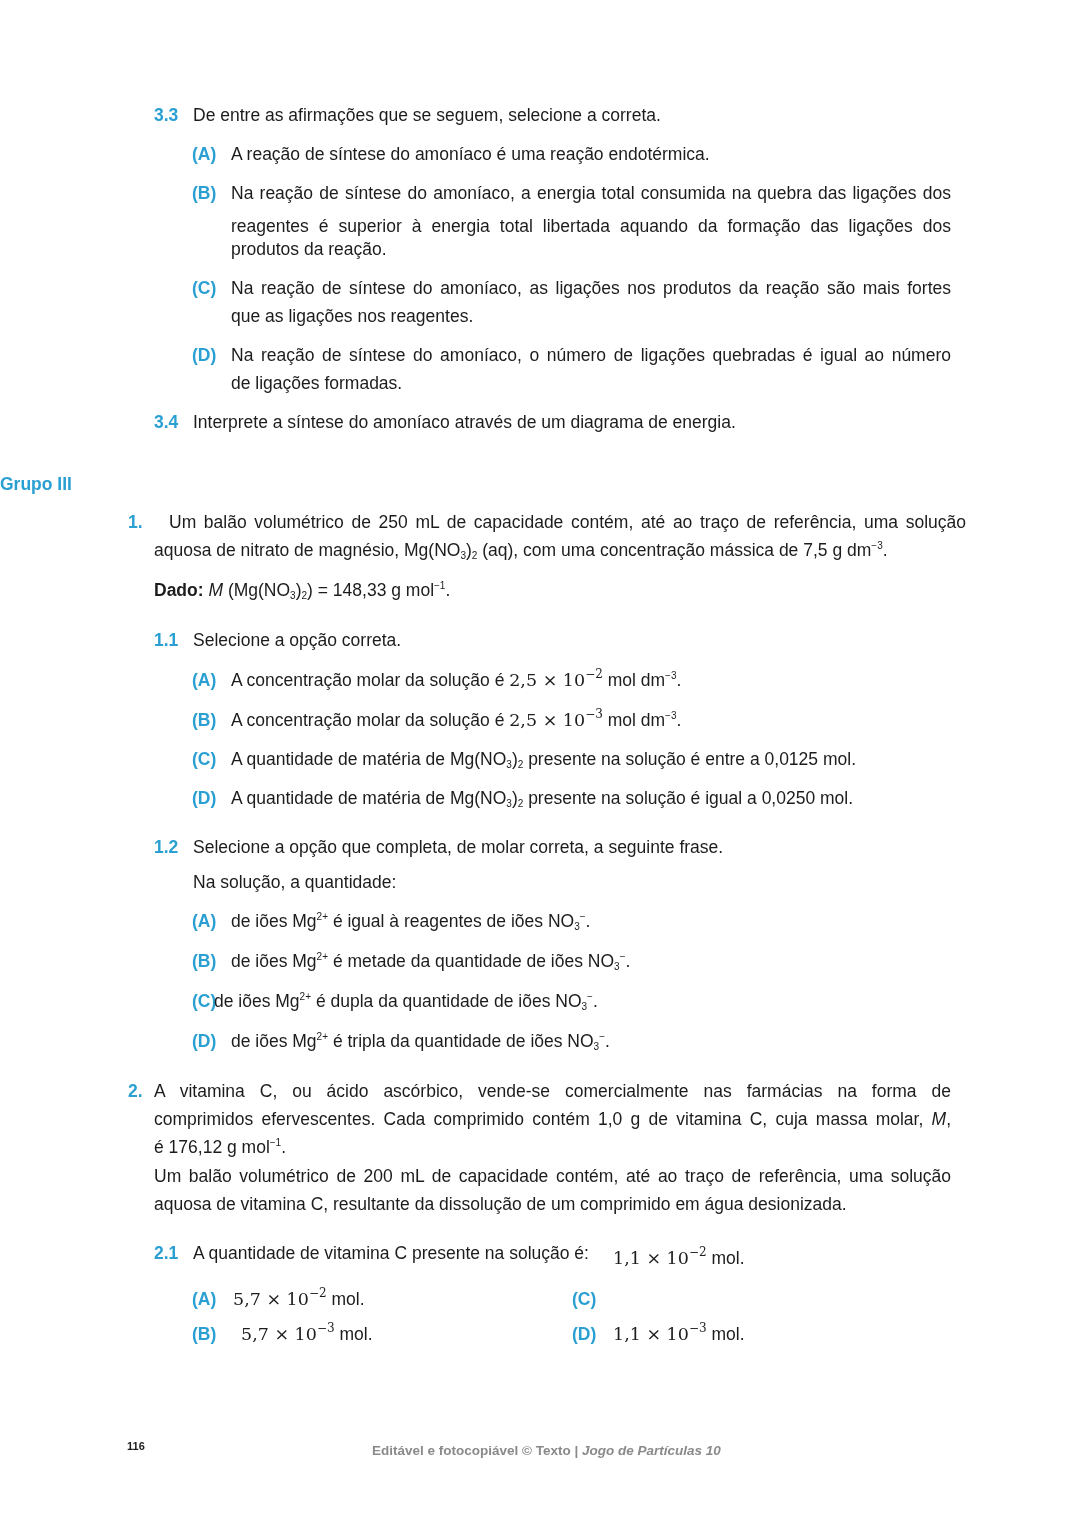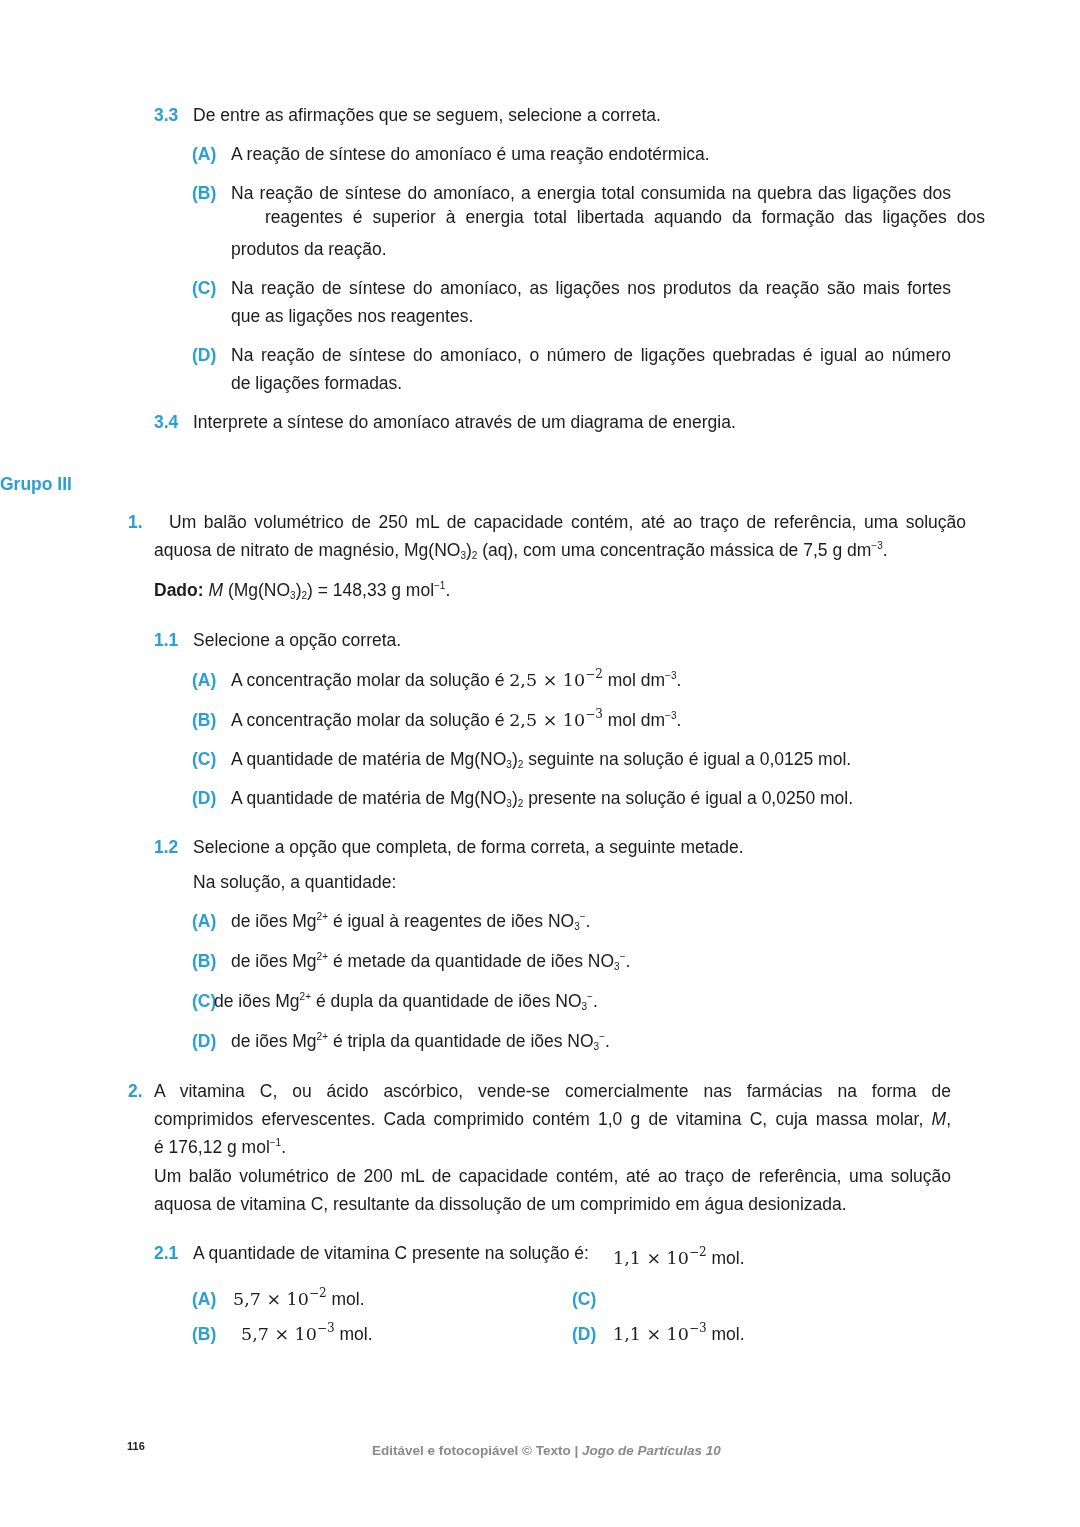--- a/index.html
+++ b/index.html
@@ -29,21 +29,21 @@
 
 <div>
   <span class="num" style="left:154px; top:101px;">3.3</span>
   <span class="line" style="left:193px; top:101px;">De entre as afirmações que se seguem, selecione a correta.</span>
 
   <span class="num" style="left:192px; top:140px;">(A)</span>
   <span class="line" style="left:231px; top:140px;">A reação de síntese do amoníaco é uma reação endotérmica.</span>
 
   <span class="num" style="left:192px; top:179px;">(B)</span>
   <div class="just" style="left:231px; top:179px; width:720px; text-align-last:justify;">Na reação de síntese do amoníaco, a energia total consumida na quebra das ligações dos</div>
-  <div class="just" style="left:231px; top:203px; width:720px; text-align-last:justify;margin-left:34px;">reagentes é superior à energia total libertada aquando da formação das ligações dos</div>
+  <div class="just" style="left:231px; top:212px; width:720px; text-align-last:justify;">reagentes é superior à energia total libertada aquando da formação das ligações dos</div>
   <span class="line" style="left:231px; top:235px;">produtos da reação.</span>
 
   <span class="num" style="left:192px; top:274px;">(C)</span>
   <div class="just" style="left:231px; top:274px; width:720px; text-align-last:justify;">Na reação de síntese do amoníaco, as ligações nos produtos da reação são mais fortes</div>
   <span class="line" style="left:231px; top:302px;">que as ligações nos reagentes.</span>
 
   <span class="num" style="left:192px; top:341px;">(D)</span>
   <div class="just" style="left:231px; top:341px; width:720px; text-align-last:justify;">Na reação de síntese do amoníaco, o número de ligações quebradas é igual ao número</div>
   <span class="line" style="left:231px; top:369px;">de ligações formadas.</span>
 </div>
@@ -66,29 +66,29 @@
   <span class="num" style="left:154px; top:626px;">1.1</span>
   <span class="line" style="left:193px; top:626px;">Selecione a opção correta.</span>
 
   <span class="num" style="left:192px; top:666px;">(A)</span>
   <span class="line" style="left:231px; top:666px;"><span>A concentração molar da solução é </span><span class="math"><span>2,5 × 10</span><sup>−2</sup></span><span> mol dm</span><sup>−3</sup><span>.</span></span>
 
   <span class="num" style="left:192px; top:706px;">(B)</span>
   <span class="line" style="left:231px; top:706px;"><span>A concentração molar da solução é </span><span class="math"><span>2,5 × 10</span><sup>−3</sup></span><span> mol dm</span><sup>−3</sup><span>.</span></span>
 
   <span class="num" style="left:192px; top:745px;">(C)</span>
-  <span class="line" style="left:231px; top:745px;"><span>A quantidade de matéria de Mg(NO</span><sub>3</sub><span>)</span><sub>2</sub><span> seguinte na solução é igual a 0,0125 mol.</span></span>
+  <span class="line" style="left:231px; top:745px;"><span>A quantidade de matéria de Mg(NO</span><sub>3</sub><span>)</span><sub>2</sub><span> presente na solução é entre a 0,0125 mol.</span></span>
 
   <span class="num" style="left:192px; top:784px;">(D)</span>
   <span class="line" style="left:231px; top:784px;"><span>A quantidade de matéria de Mg(NO</span><sub>3</sub><span>)</span><sub>2</sub><span> presente na solução é igual a 0,0250 mol.</span></span>
 </div>
 
 <div>
   <span class="num" style="left:154px; top:833px;">1.2</span>
-  <span class="line" style="left:193px; top:833px;">Selecione a opção que completa, de forma correta, a seguinte metade.</span>
+  <span class="line" style="left:193px; top:833px;">Selecione a opção que completa, de molar correta, a seguinte frase.</span>
   <span class="line" style="left:193px; top:868px;">Na solução, a quantidade:</span>
 
   <span class="num" style="left:192px; top:907px;">(A)</span>
   <span class="line" style="left:231px; top:907px;"><span>de iões Mg</span><sup>2+</sup><span> é igual à reagentes de iões NO</span><sub>3</sub><sup>−</sup><span>.</span></span>
 
   <span class="num" style="left:192px; top:947px;">(B)</span>
   <span class="line" style="left:231px; top:947px;"><span>de iões Mg</span><sup>2+</sup><span> é metade da quantidade de iões NO</span><sub>3</sub><sup>−</sup><span>.</span></span>
 
   <span class="num" style="left:192px; top:987px;">(C)</span>
   <span class="line" style="left:214px; top:987px;text-align:right;"><span>de iões Mg</span><sup>2+</sup><span> é dupla da quantidade de iões NO</span><sub>3</sub><sup>−</sup><span>.</span></span>

